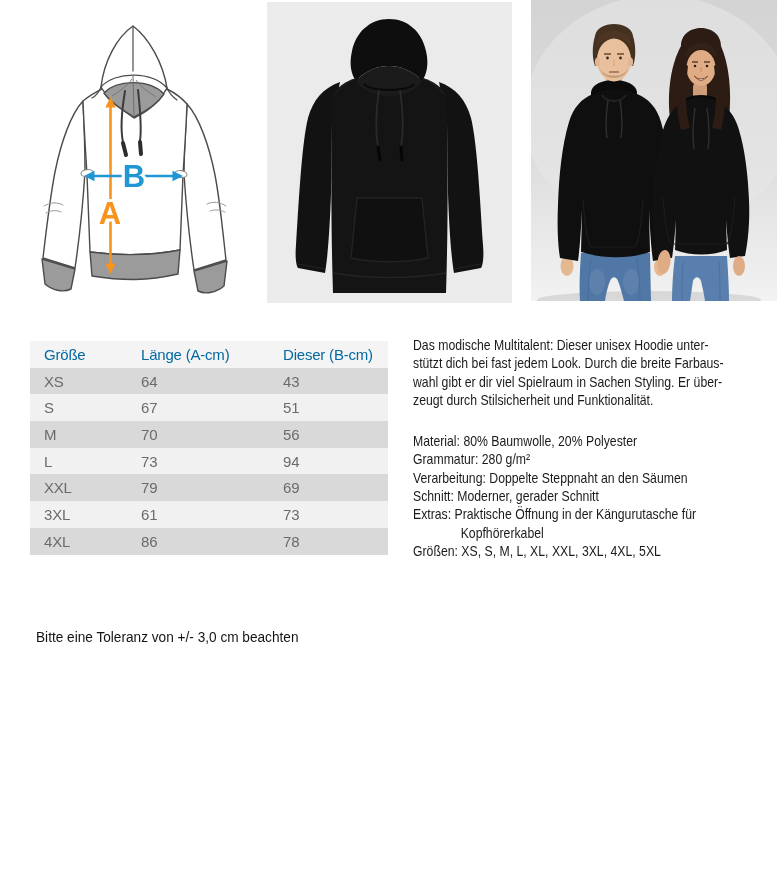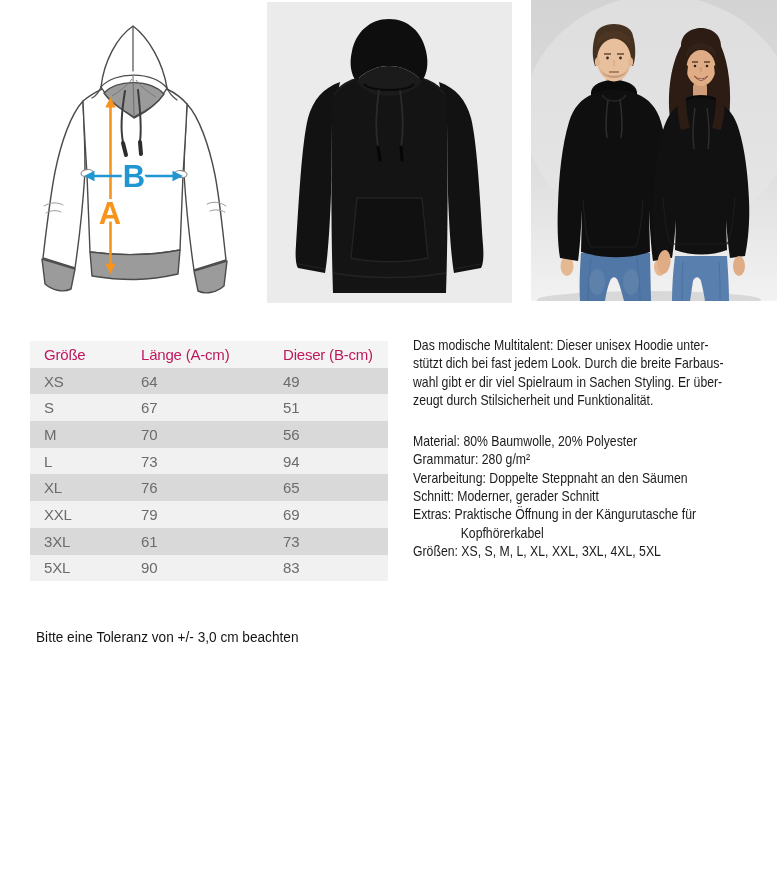--- a/index.html
+++ b/index.html
@@ -33,21 +33,21 @@
   .measure-label{font-family:"Liberation Sans",sans-serif;font-weight:bold;font-size:31px;
     text-anchor:middle;paint-order:stroke;stroke:#ffffff;stroke-width:6;stroke-linejoin:round;}
   .a-label{fill:var(--length-arrow);}
   .b-label{fill:var(--width-arrow);}
   
   .size-table{position:absolute;left:30px;top:341px;width:358px;font-size:15px;
     color:#6b6b6b;letter-spacing:-0.2px;}
   .t-row{display:grid;grid-template-columns:111px 142px 105px;height:26.7px;align-items:center;}
   .t-row > div{padding-left:0;}
   .t-row > div:first-child{padding-left:14px;}
-  .t-head{background:#f4f4f4;color:#be185d;}
+  .t-head{background:#f4f4f4;color:#0369a1;}
   .t-rows div.t-row:nth-of-type(odd){background:var(--row-dark);}
   .t-rows div.t-row:nth-of-type(even){background:var(--row-light);}
   
   .desc{position:absolute;left:413px;top:336px;width:400px;font-size:14.5px;
     line-height:18.3px;color:#1b1b1b;transform:scaleX(0.845);transform-origin:0 0;}
   .desc-line{white-space:pre;}
   .desc-gap{height:23px;}
   
   .tolerance{position:absolute;left:36px;top:628px;font-size:15.5px;color:#141414;
     transform:scaleX(0.88);transform-origin:0 0;white-space:pre;}
@@ -213,65 +213,60 @@
     <div class="t-row t-head">
       <div>Größe</div>
       <div>Länge (A-cm)</div>
       <div>Dieser (B-cm)</div>
     </div>
     <div class="t-rows">
 
         <div class="t-row">
           <div>XS</div>
           <div>64</div>
-          <div>49</div>
+          <div>43</div>
         </div>
 
         <div class="t-row">
           <div>S</div>
           <div>67</div>
           <div>51</div>
         </div>
 
         <div class="t-row">
           <div>M</div>
           <div>70</div>
           <div>56</div>
         </div>
 
         <div class="t-row">
           <div>L</div>
           <div>73</div>
           <div>94</div>
         </div>
 
-        <div class="t-row">
-          <div>XL</div>
-          <div>76</div>
-          <div>65</div>
-        </div>
 
         <div class="t-row">
           <div>XXL</div>
           <div>79</div>
           <div>69</div>
         </div>
 
         <div class="t-row">
           <div>3XL</div>
           <div>61</div>
           <div>73</div>
         </div>
 
-
-        <div class="t-row">
-          <div>5XL</div>
-          <div>90</div>
-          <div>83</div>
-        </div>
+        <div class="t-row">
+          <div>4XL</div>
+          <div>86</div>
+          <div>78</div>
+        </div>
+
       </div>
   </div>
 
   <div class="desc">
     <div>
 
     <div class="desc-line">Das modische Multitalent: Dieser unisex Hoodie unter-</div>
         <div class="desc-line">stützt dich bei fast jedem Look. Durch die breite Farbaus-</div>
         <div class="desc-line">wahl gibt er dir viel Spielraum in Sachen Styling. Er über-</div>
         <div class="desc-line">zeugt durch Stilsicherheit und Funktionalität.</div>

